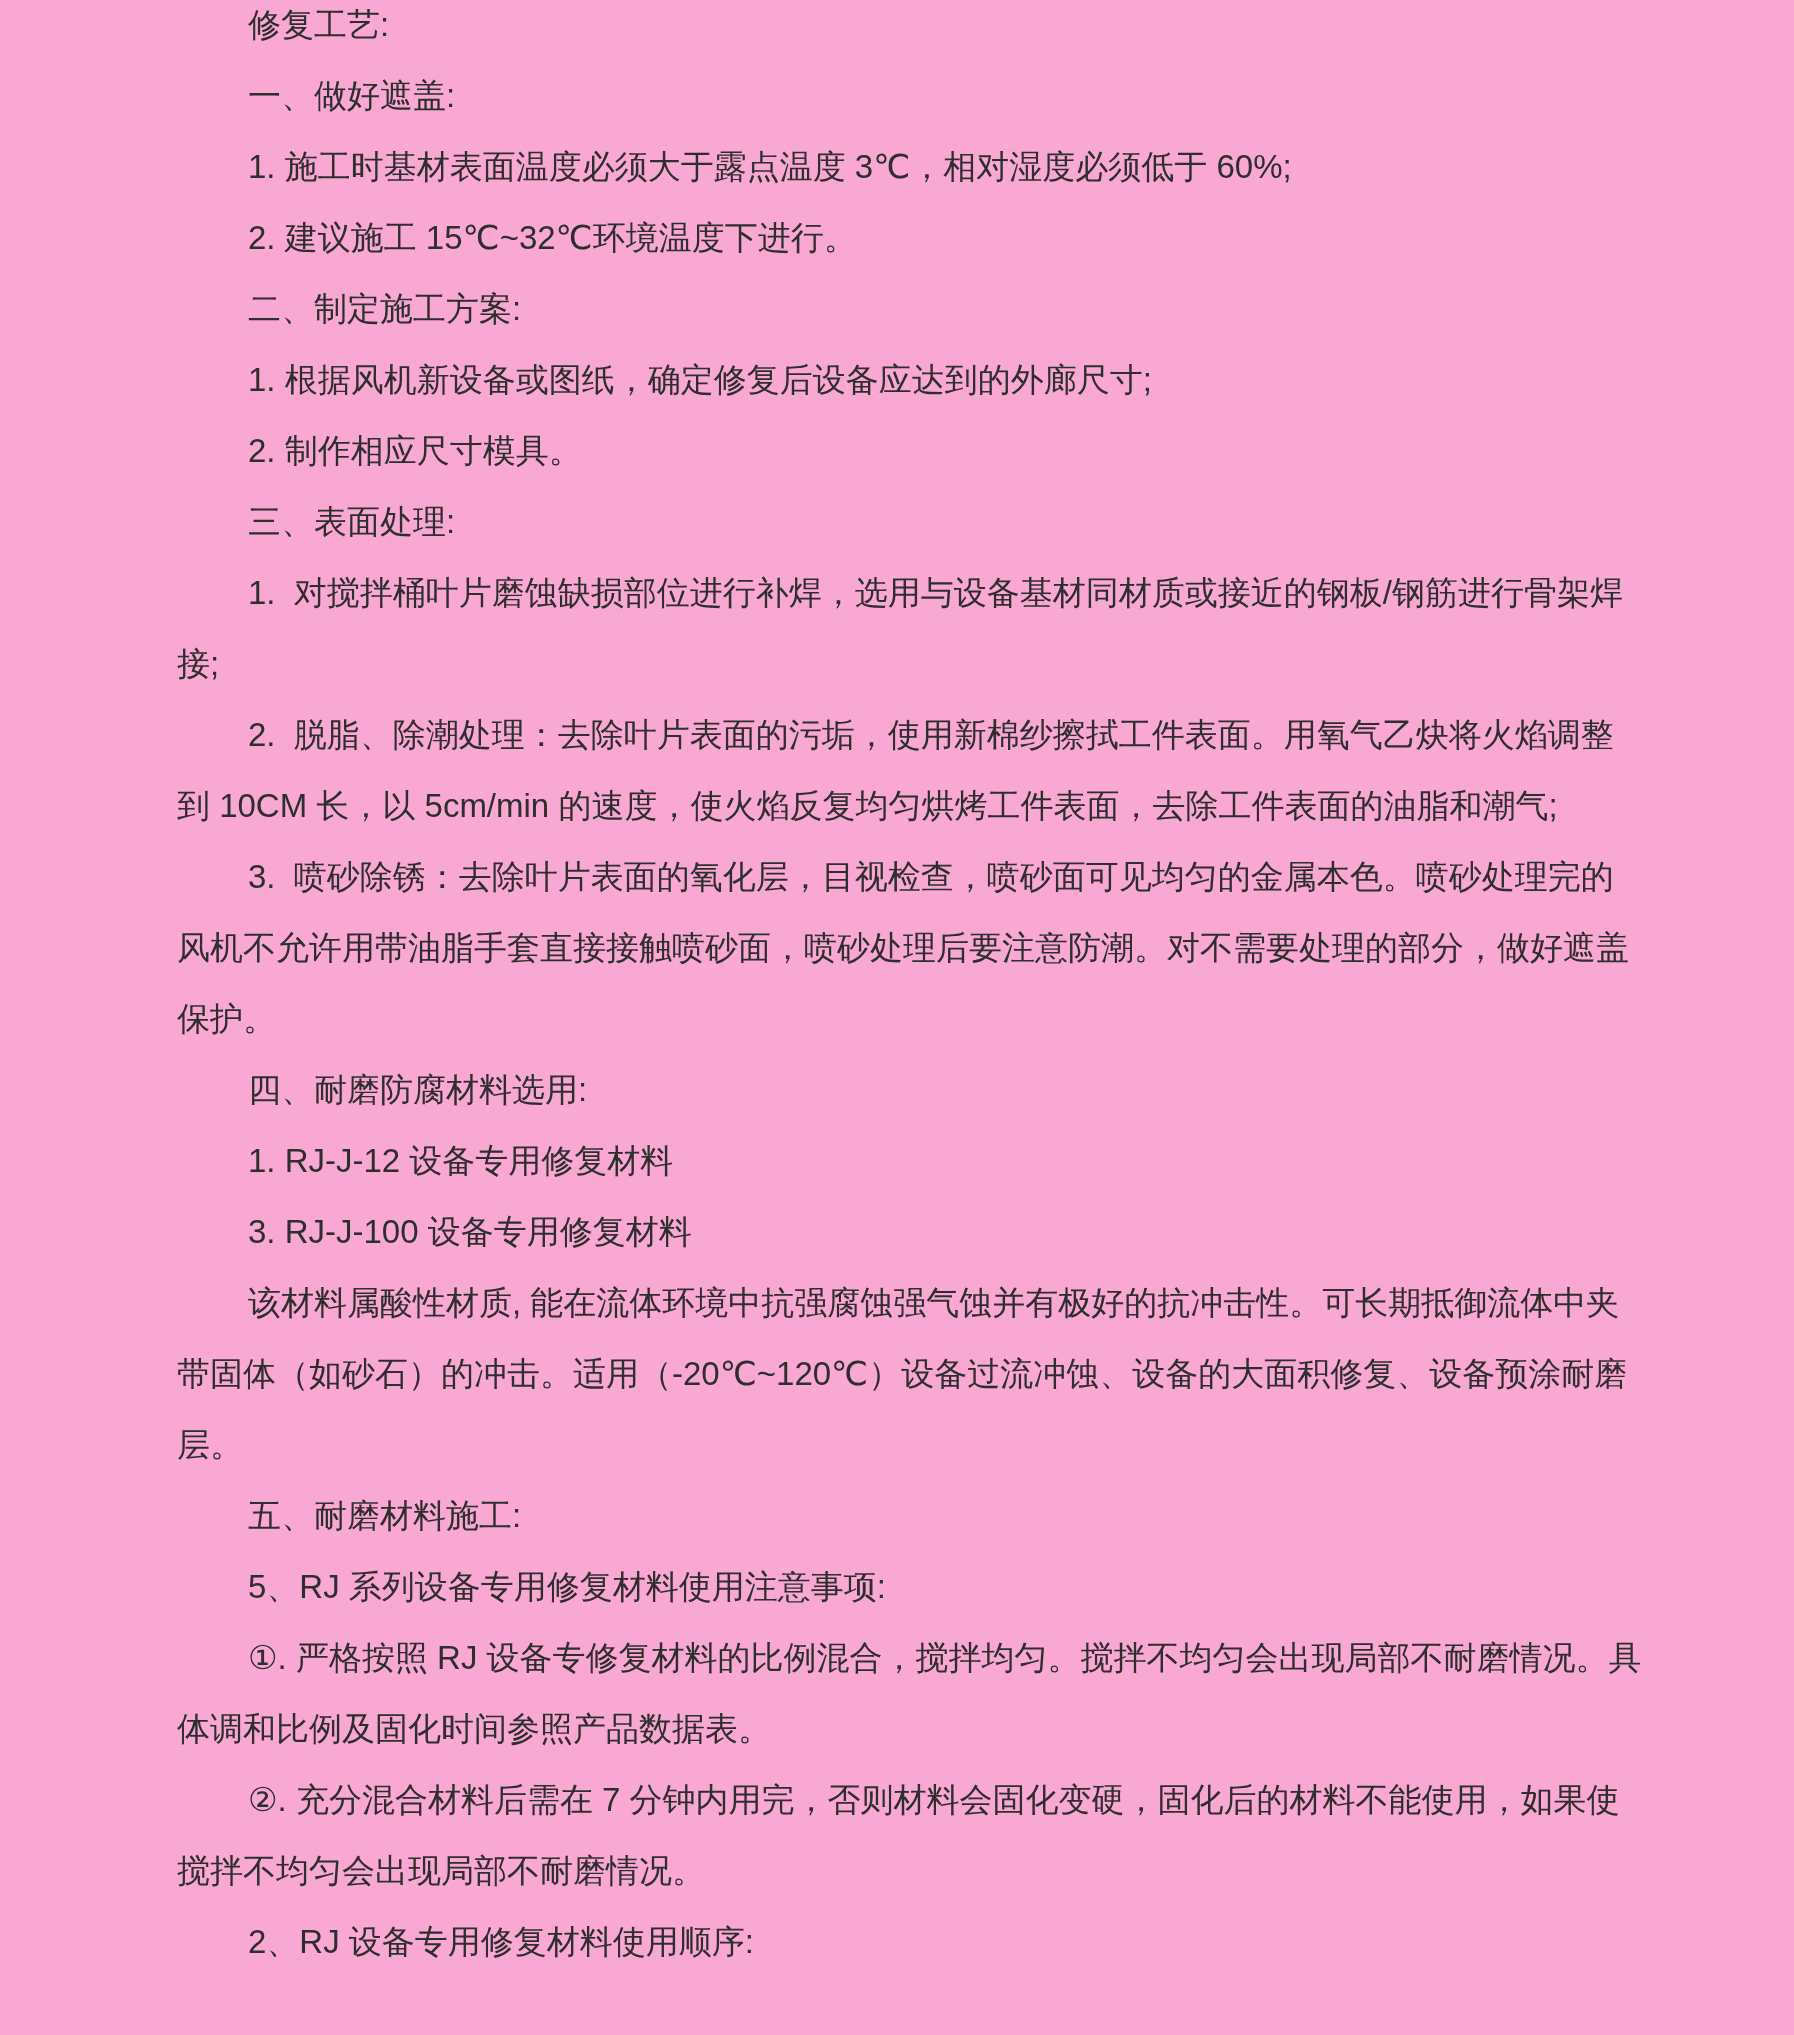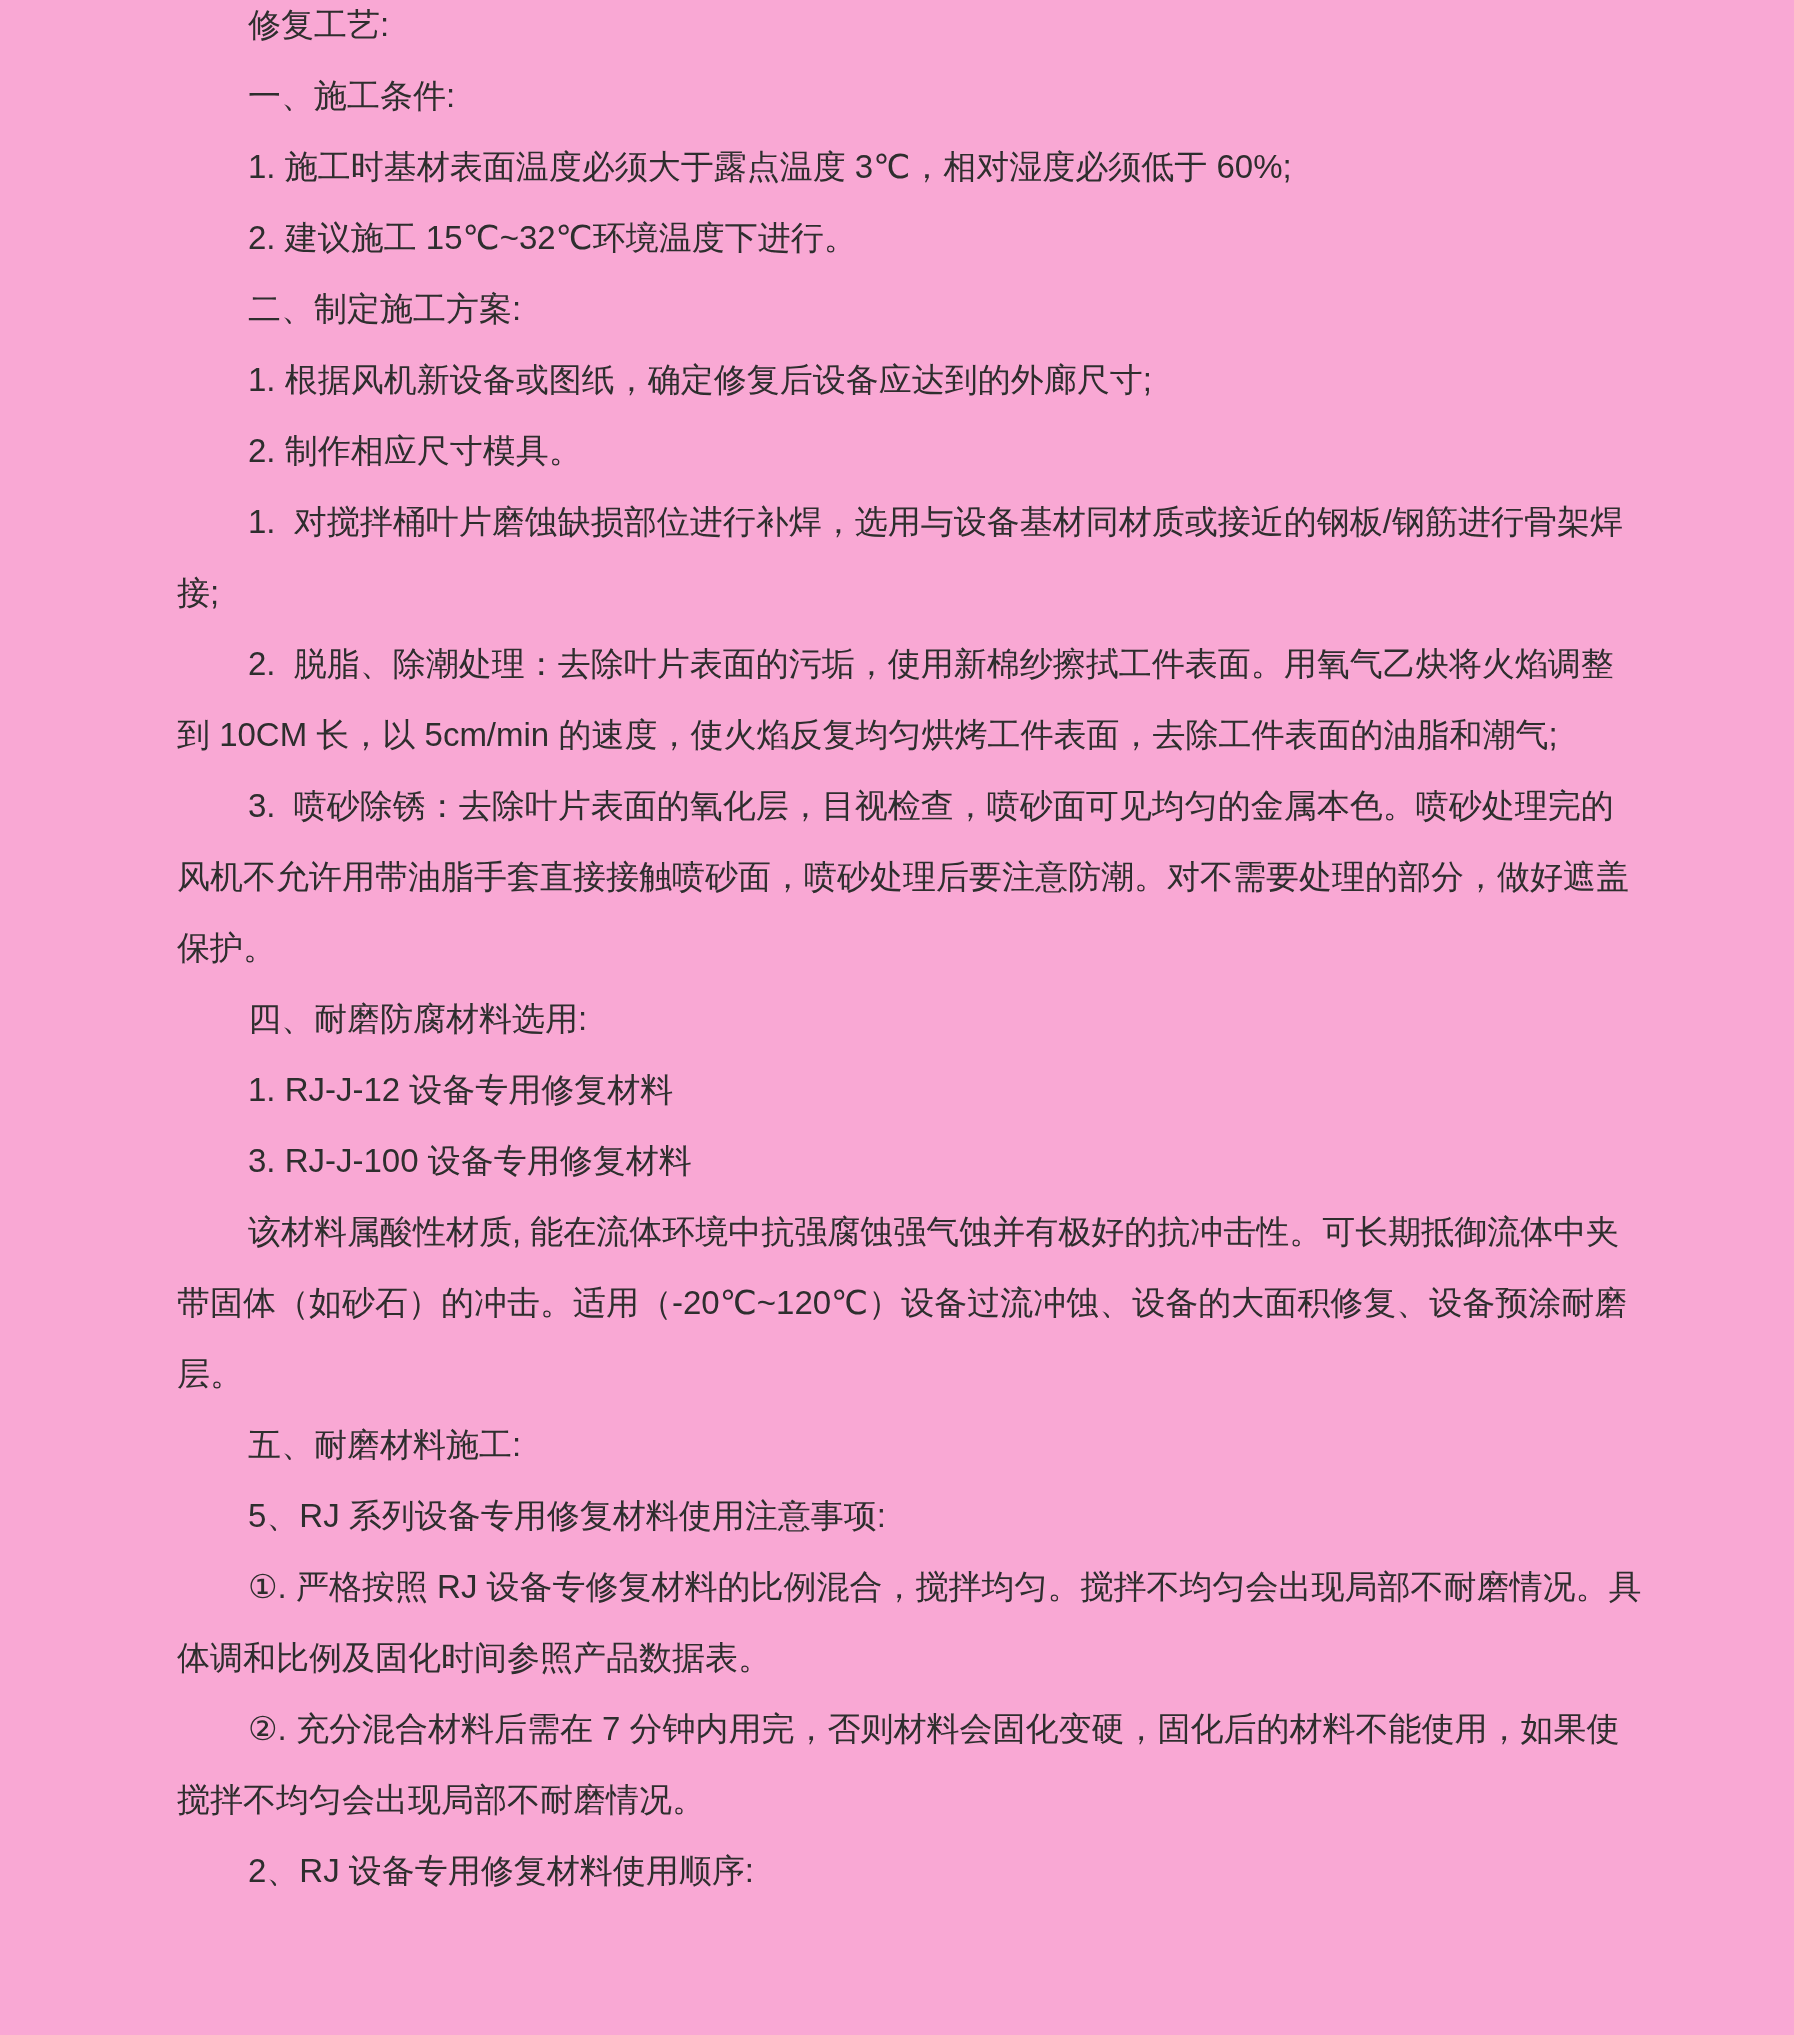--- a/index.html
+++ b/index.html
@@ -33,26 +33,27 @@
   .line.indent {
     text-indent: 71px;
   }
 </style>
 </head>
 <body>
 
 <div class="page">
   <div class="content">
     <div class="line indent">修复工艺:</div>
-    <div class="line indent">一、施工条件:</div>
+    <div class="line indent">一、做好遮盖:</div>
     <div class="line indent">1. 施工时基材表面温度必须大于露点温度 3℃，相对湿度必须低于 60%;</div>
     <div class="line indent">2. 建议施工 15℃~32℃环境温度下进行。</div>
     <div class="line indent">二、制定施工方案:</div>
     <div class="line indent">1. 根据风机新设备或图纸，确定修复后设备应达到的外廊尺寸;</div>
     <div class="line indent">2. 制作相应尺寸模具。</div>
+    <div class="line indent">三、表面处理:</div>
     <div class="line indent">1.  对搅拌桶叶片磨蚀缺损部位进行补焊，选用与设备基材同材质或接近的钢板/钢筋进行骨架焊</div>
     <div class="line">接;</div>
     <div class="line indent">2.  脱脂、除潮处理：去除叶片表面的污垢，使用新棉纱擦拭工件表面。用氧气乙炔将火焰调整</div>
     <div class="line">到 10CM 长，以 5cm/min 的速度，使火焰反复均匀烘烤工件表面，去除工件表面的油脂和潮气;</div>
     <div class="line indent">3.  喷砂除锈：去除叶片表面的氧化层，目视检查，喷砂面可见均匀的金属本色。喷砂处理完的</div>
     <div class="line">风机不允许用带油脂手套直接接触喷砂面，喷砂处理后要注意防潮。对不需要处理的部分，做好遮盖</div>
     <div class="line">保护。</div>
     <div class="line indent">四、耐磨防腐材料选用:</div>
     <div class="line indent">1. RJ-J-12 设备专用修复材料</div>
     <div class="line indent">3. RJ-J-100 设备专用修复材料</div>

